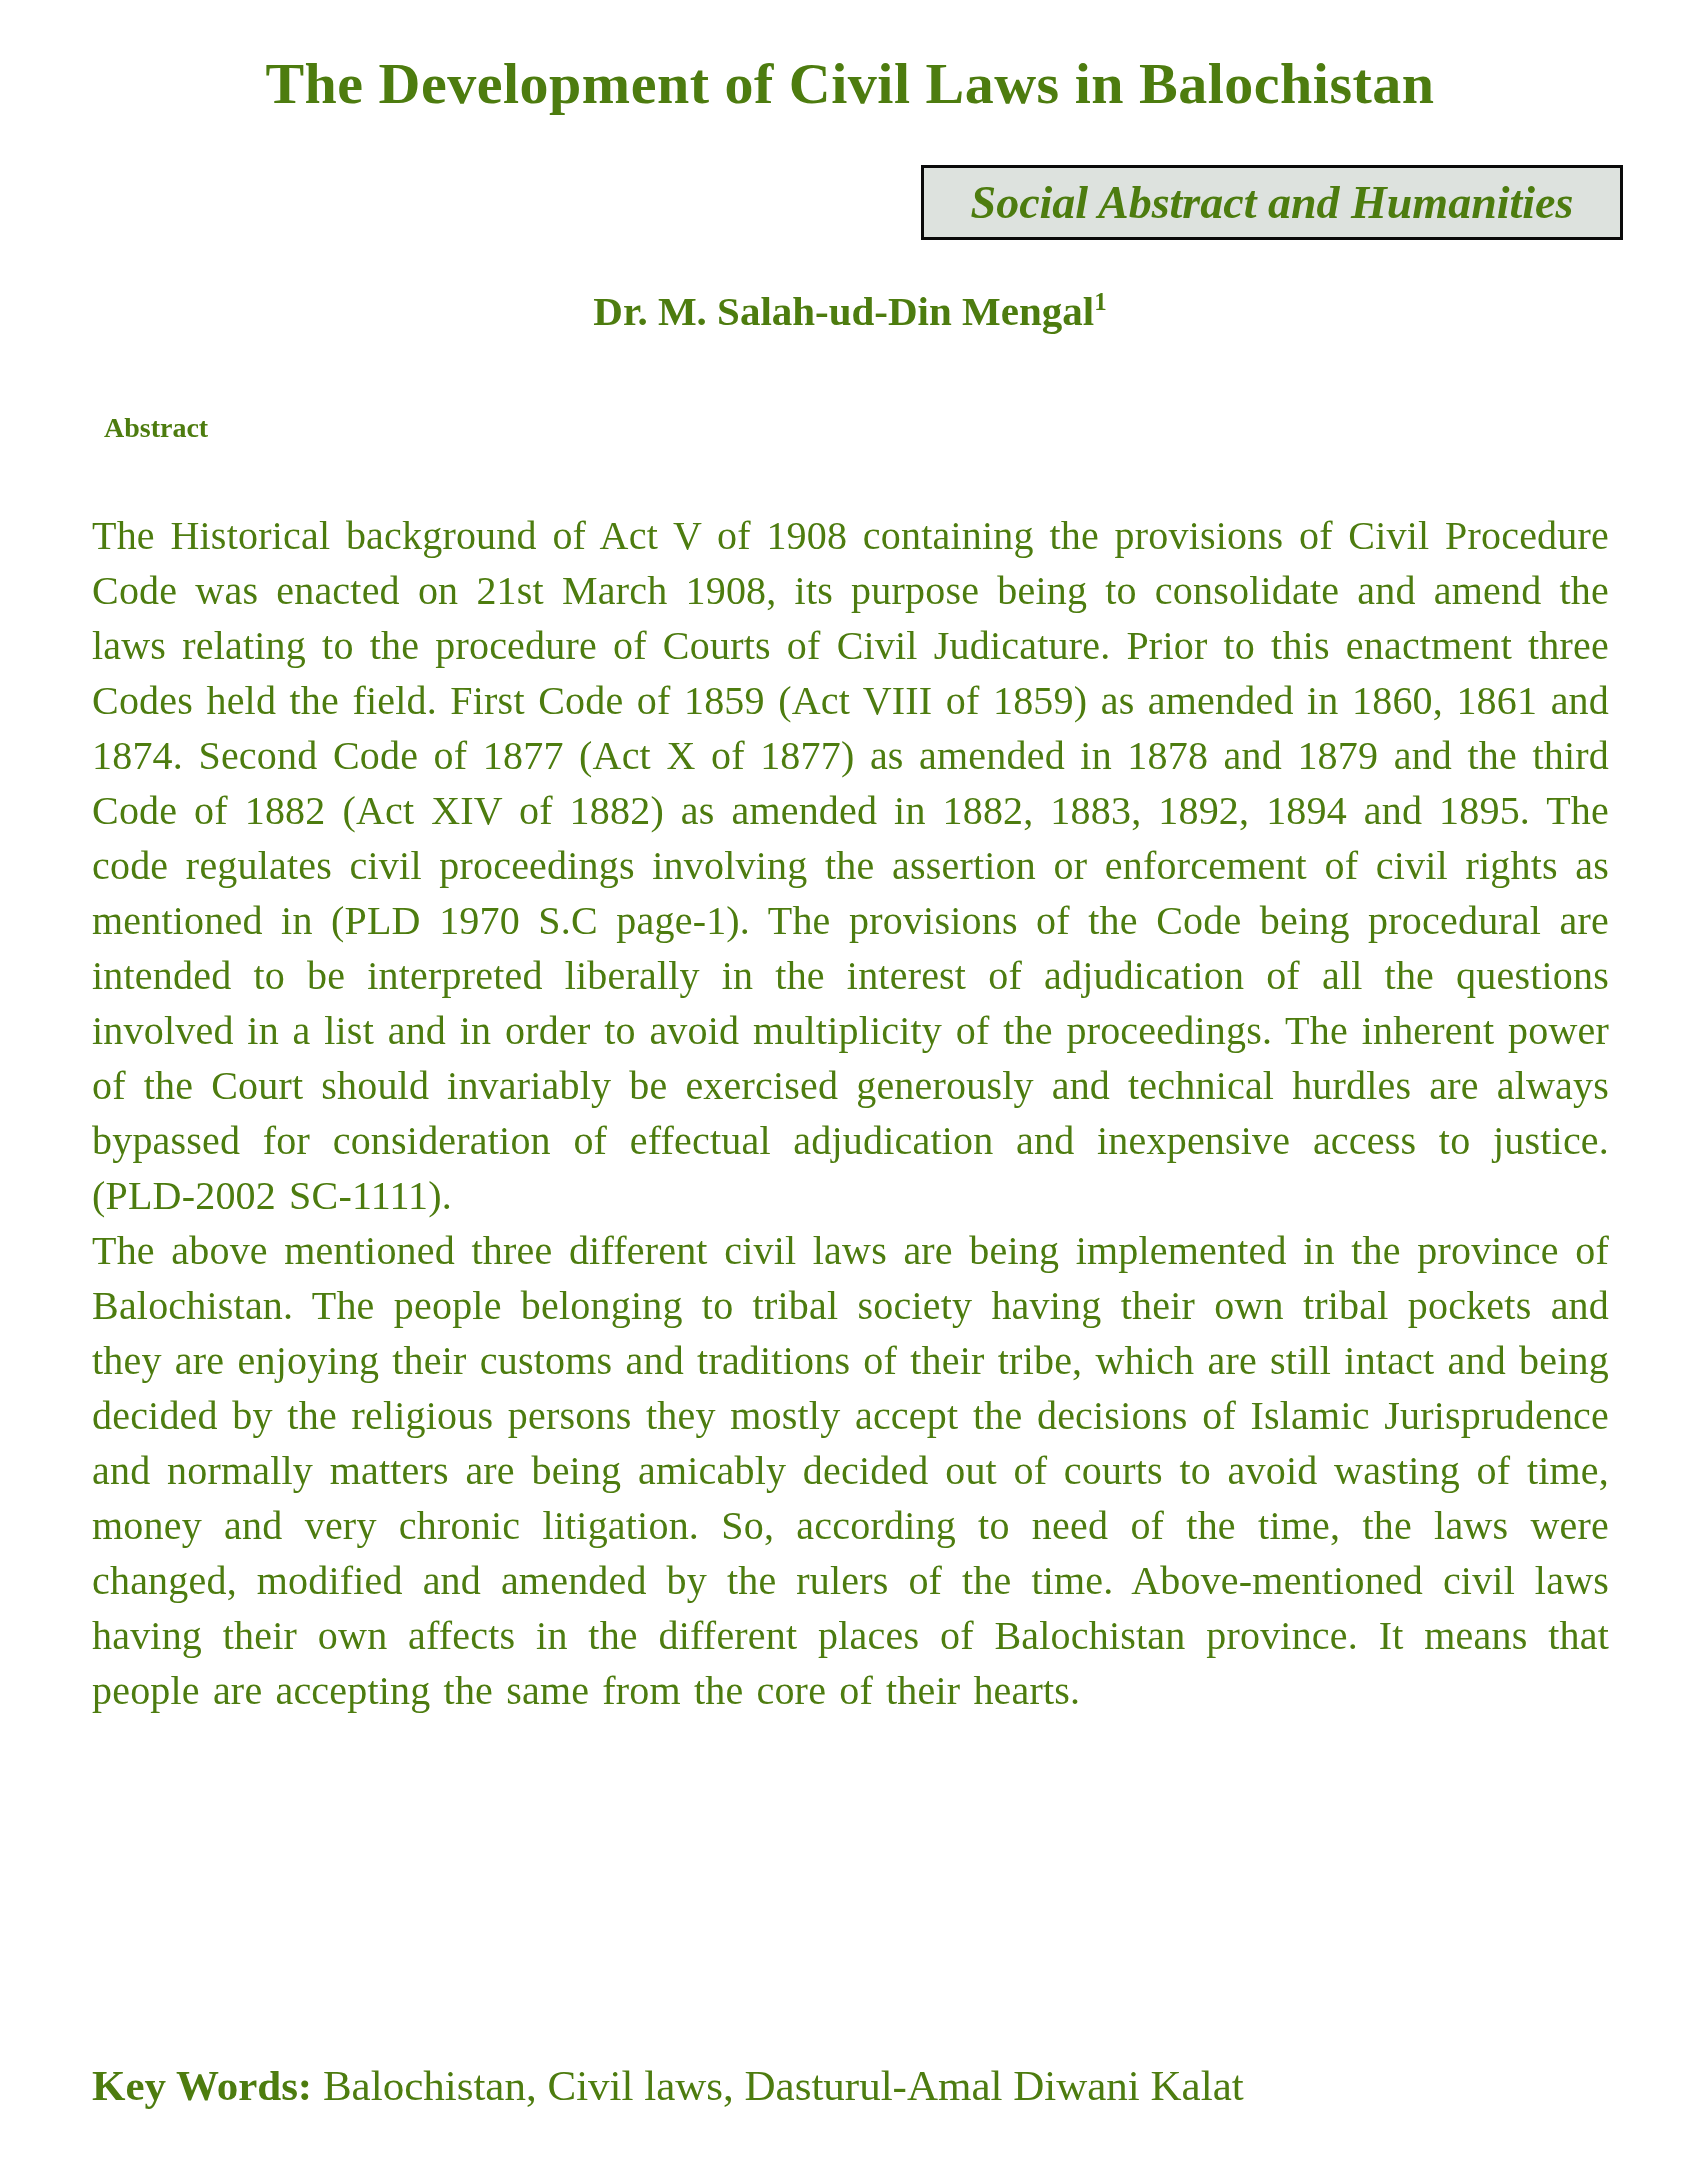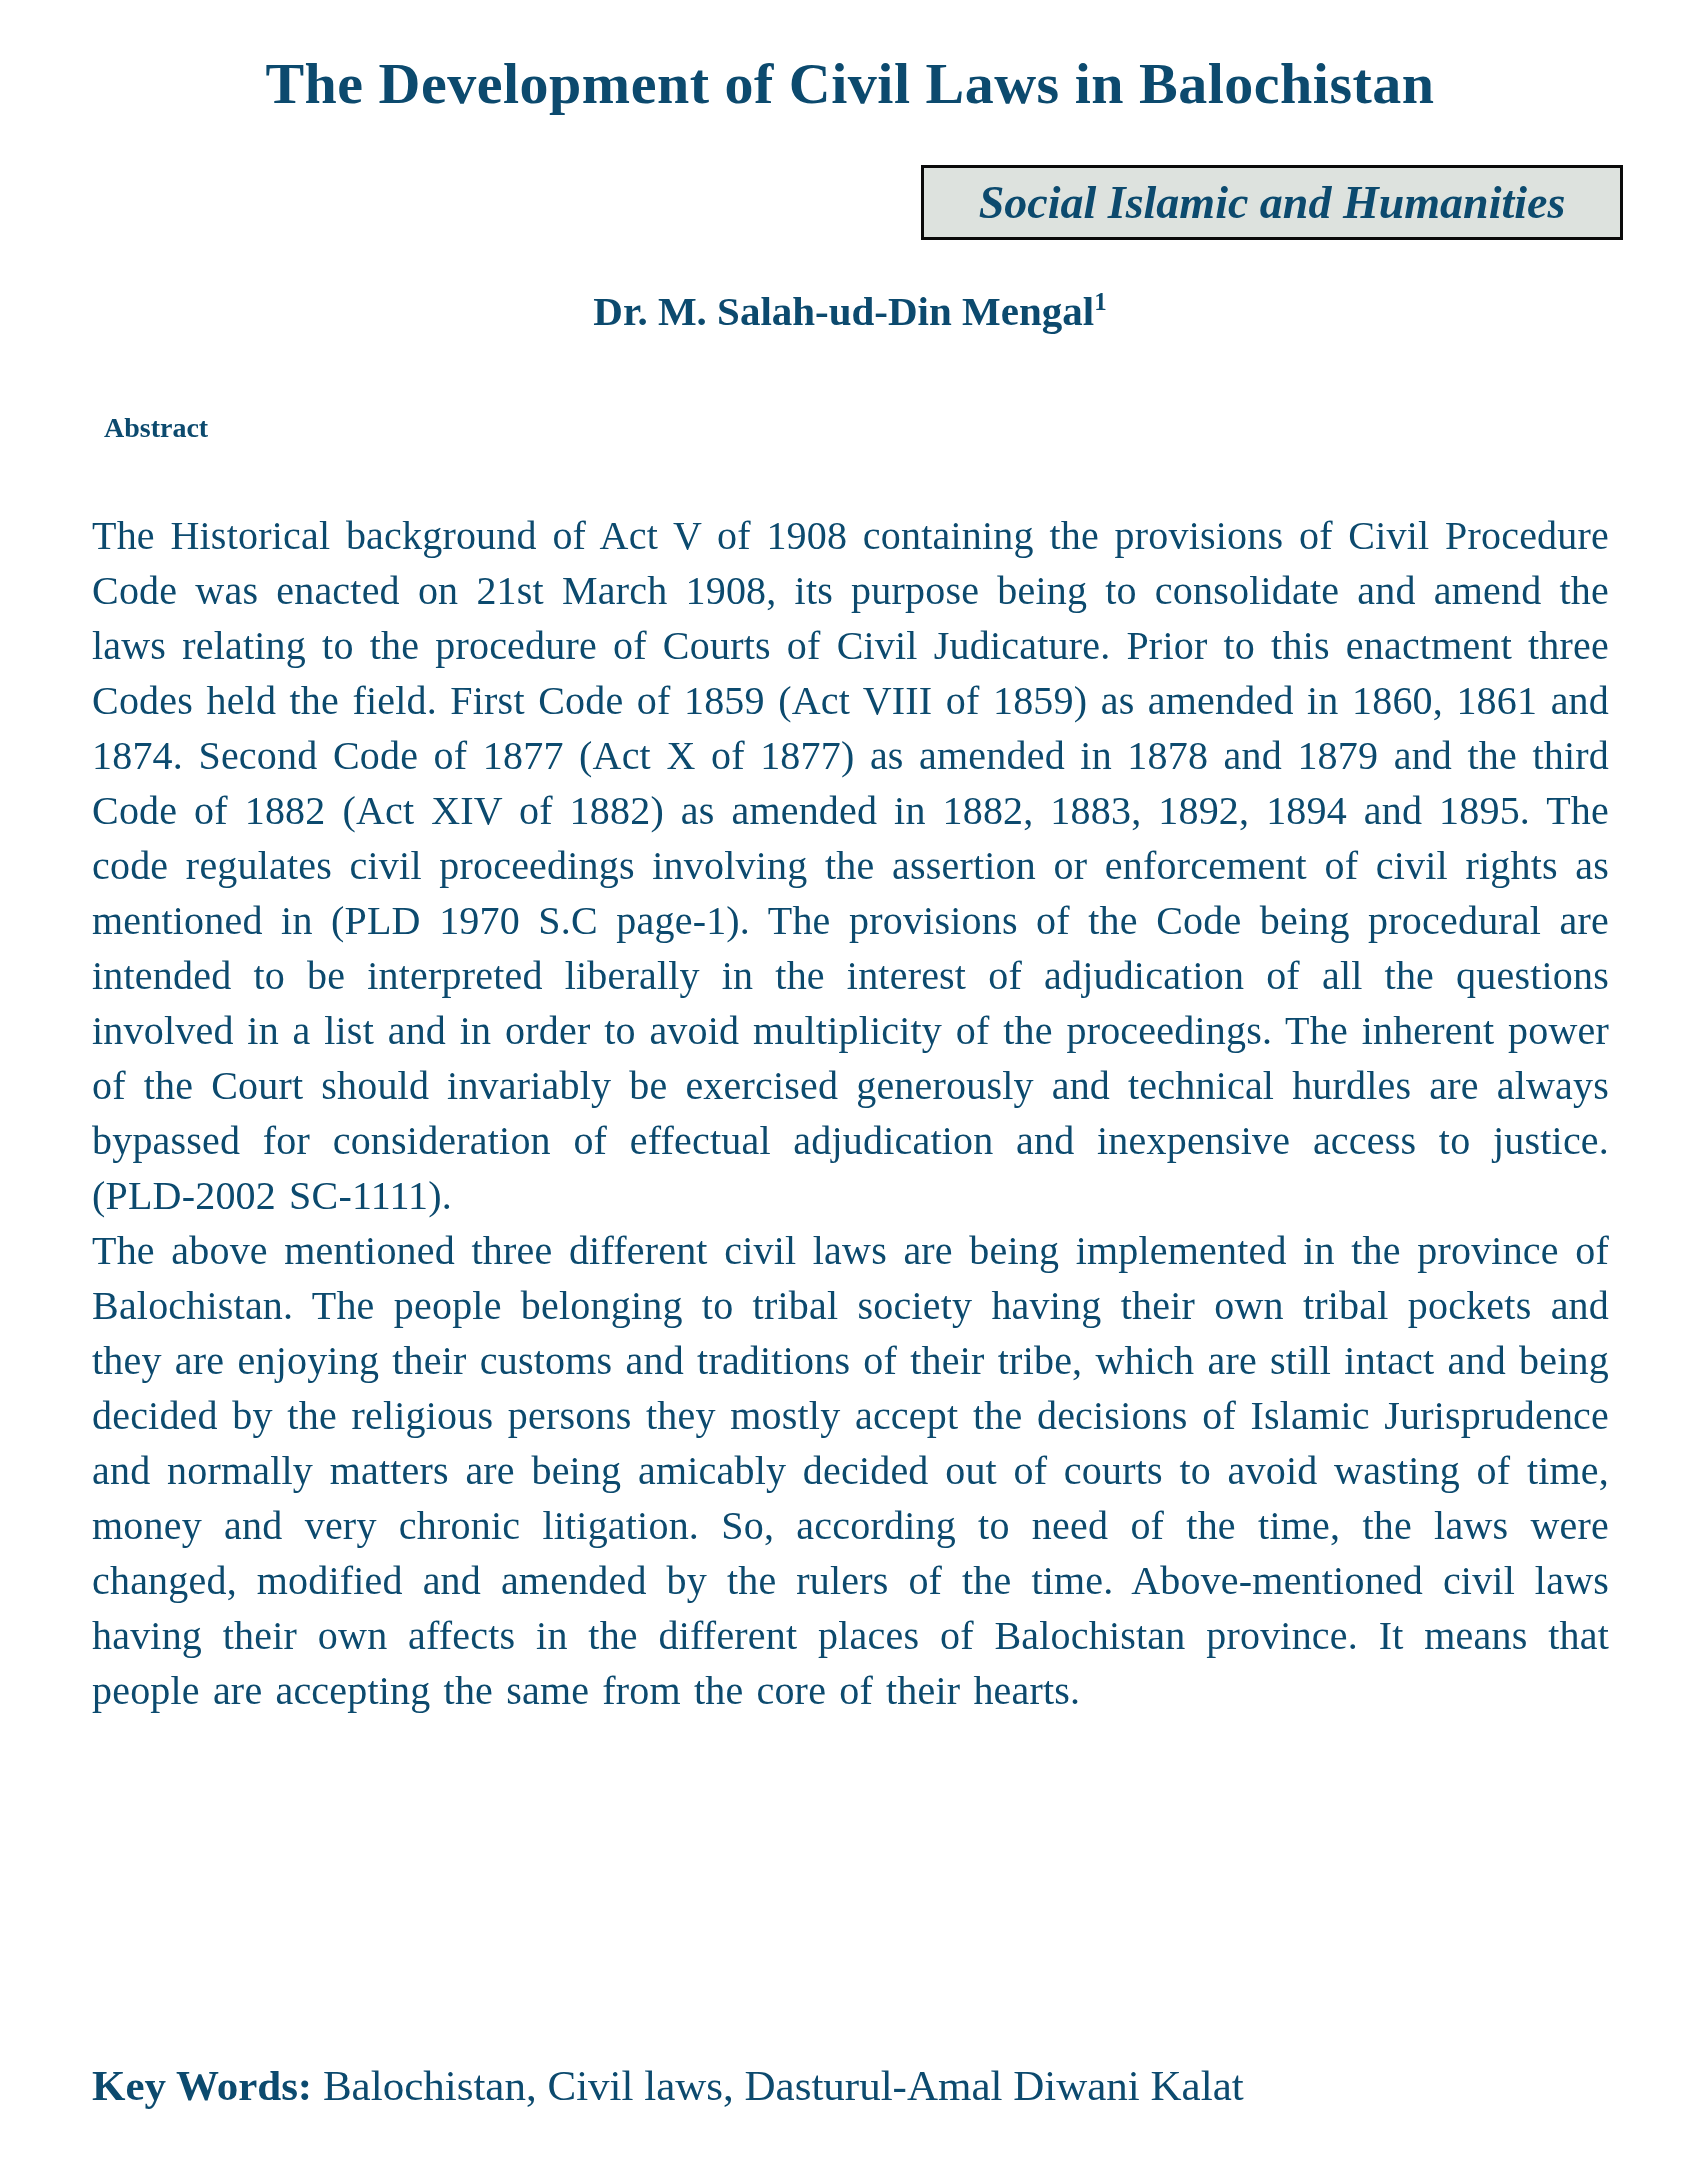--- a/index.html
+++ b/index.html
@@ -5,21 +5,21 @@
   html, body {
     margin: 0;
     padding: 0;
     background: #ffffff;
   }
   .page {
     position: relative;
     width: 1700px;
     height: 2160px;
     background: #ffffff;
-    color: #0c4a6e;
+    color: #4d7c0f;
     font-family: "Liberation Serif", serif;
     overflow: hidden;
   }
   .title {
     position: absolute;
     top: 50px;
     left: 0;
     width: 100%;
     margin: 0;
     text-align: center;
@@ -96,21 +96,21 @@
   }
 </style>
 </head>
 <body>
 
 <div class="page">
 
   <h1 class="title">The Development of Civil Laws in Balochistan</h1>
 
   <div class="badge">
-    <span class="badge-text">Social Islamic and Humanities</span>
+    <span class="badge-text">Social Abstract and Humanities</span>
   </div>
 
   <div class="author-line">
     <span>Dr. M. Salah-ud-Din Mengal</span><sup>1</sup>
   </div>
 
   <h2 class="abstract-heading">Abstract</h2>
 
   <div class="abstract-body">
     <p>The Historical background of Act V of 1908 containing the provisions of Civil Procedure Code was enacted on 21st March 1908, its purpose being to consolidate and amend the laws relating to the procedure of Courts of Civil Judicature. Prior to this enactment three Codes held the field. First Code of 1859 (Act VIII of 1859) as amended in 1860, 1861 and 1874. Second Code of 1877 (Act X of 1877) as amended in 1878 and 1879 and the third Code of 1882 (Act XIV of 1882) as amended in 1882, 1883, 1892, 1894 and 1895. The code regulates civil proceedings involving the assertion or enforcement of civil rights as mentioned in (PLD 1970 S.C page-1). The provisions of the Code being procedural are intended to be interpreted liberally in the interest of adjudication of all the questions involved in a list and in order to avoid multiplicity of the proceedings. The inherent power of the Court should invariably be exercised generously and technical hurdles are always bypassed for consideration of effectual adjudication and inexpensive access to justice. (PLD-2002 SC-1111).</p>

